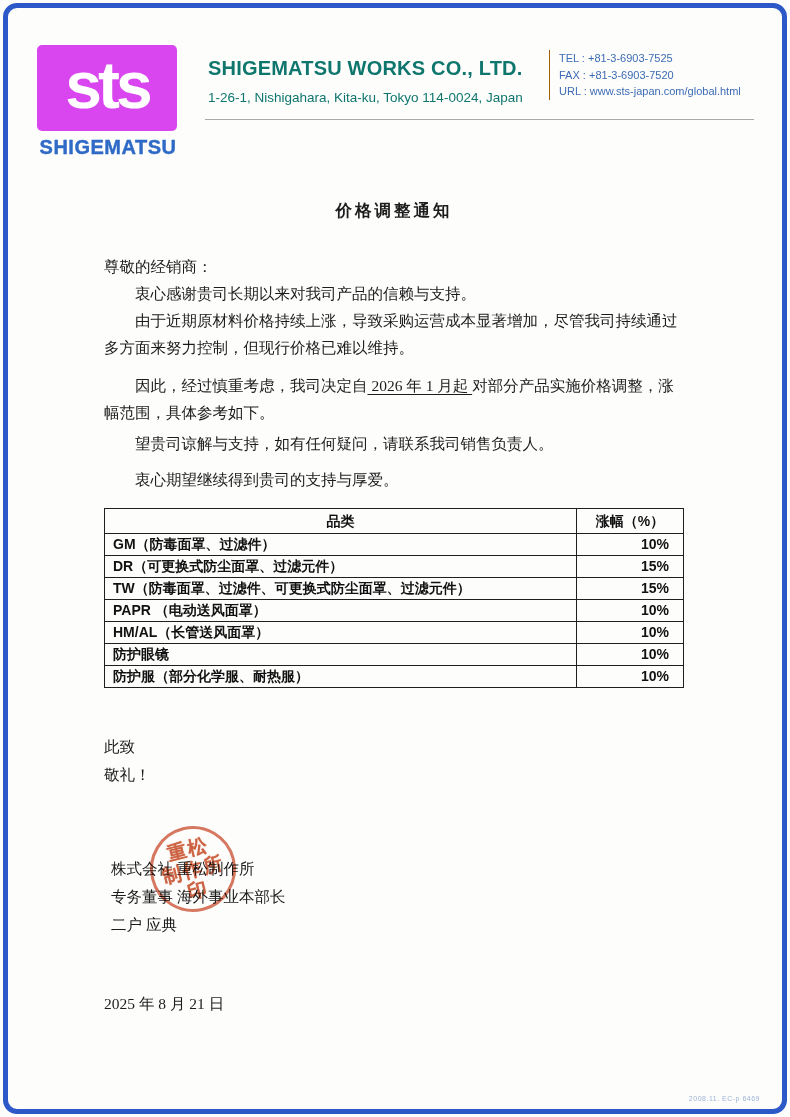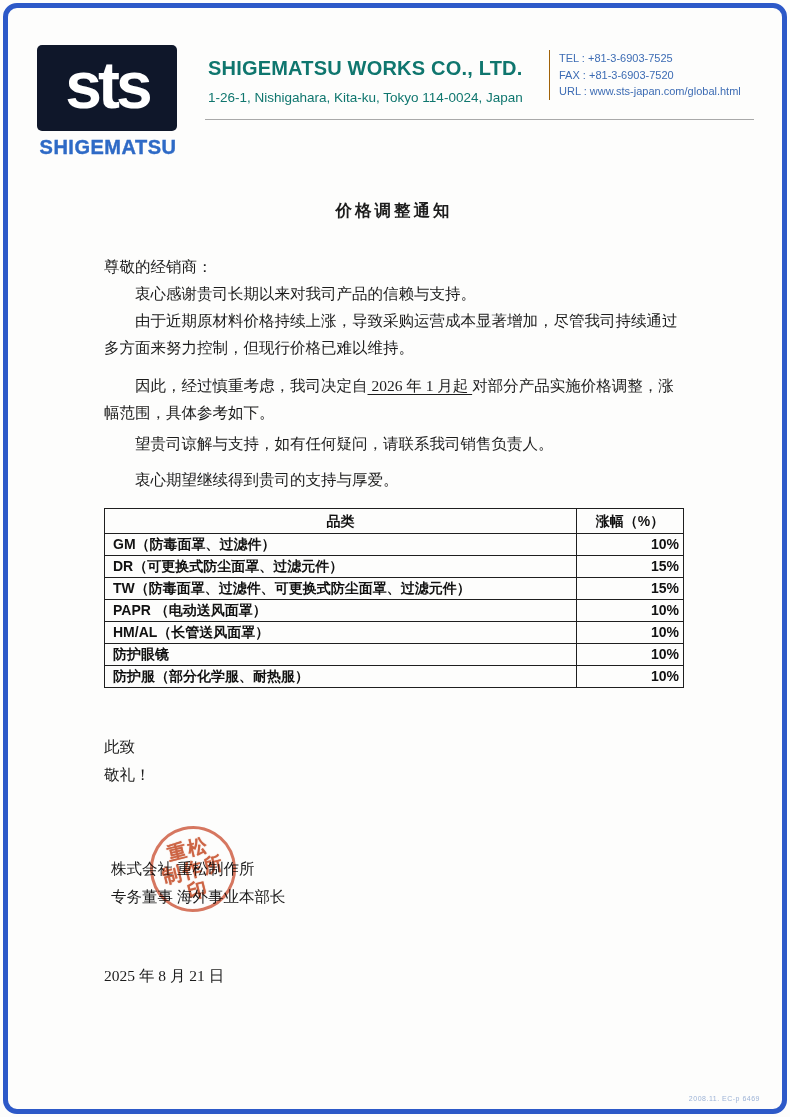--- a/index.html
+++ b/index.html
@@ -16,21 +16,21 @@
     position: absolute; inset: 3px;
     border: 5px solid #2d59c8;
     border-radius: 14px;
     pointer-events: none;
   }
 
   
   .logo-box { position: absolute; left: 37px; top: 45px; width: 142px; }
   .logo-square {
     width: 140px; height: 86px;
-    background: #0f172a; border-radius: 5px;
+    background: #d946ef; border-radius: 5px;
     display: flex; align-items: center; justify-content: center;
   }
   .logo-sts {
     color: #ffffff; font-family: "Liberation Sans", sans-serif;
     font-weight: bold; font-size: 66px; line-height: 1;
     letter-spacing: -4px; transform: translateY(-3px);
   }
   .logo-brand {
     margin-top: 5px; text-align: center; color: #2e6ac6;
     font-family: "Liberation Sans", sans-serif;
@@ -65,21 +65,21 @@
   table.price {
     width: 100%; margin-top: 15px;
     border-collapse: collapse;
     font-family: "Liberation Sans", "DejaVu Sans", sans-serif;
     font-size: 14px; font-weight: 600; color: #111;
     line-height: 19px;
   }
   table.price th, table.price td { border: 1.6px solid #1f1f1f; }
   table.price th { height: 25px; text-align: center; font-weight: 600; padding: 1px 4px; }
   table.price td.cat { text-align: left; padding: 1px 8px; height: 22px; }
-  table.price td.inc { text-align: right; padding: 1px 4px; width: 107px; }
+  table.price td.inc { text-align: right; padding: 1px 14px; width: 107px; }
 
   
   .closing { margin-top: 45px; line-height: 28px; }
   .signature { margin-top: 66px; line-height: 28px; position: relative; margin-left: 7px; }
   .sig-date { margin-top: 51px; }
 
   .stamp {
     position: absolute; left: 150px; top: 826px;
     width: 86px; height: 86px;
     border: 3px solid rgba(199, 62, 30, 0.8);
@@ -178,20 +178,21 @@
     </table>
 
     <div class="closing">
       <div>此致</div>
       <div>敬礼！</div>
     </div>
 
     <div class="signature">
       <div>株式会社  重松制作所</div>
       <div>专务董事  海外事业本部长</div>
+      <div>二户  应典</div>
     </div>
 
     <div class="sig-date">2025 年 8 月 21 日</div>
   </div>
 
   <div class="stamp">
     <span>重松</span>
     <span>制作所</span>
     <span>印</span>
   </div>

